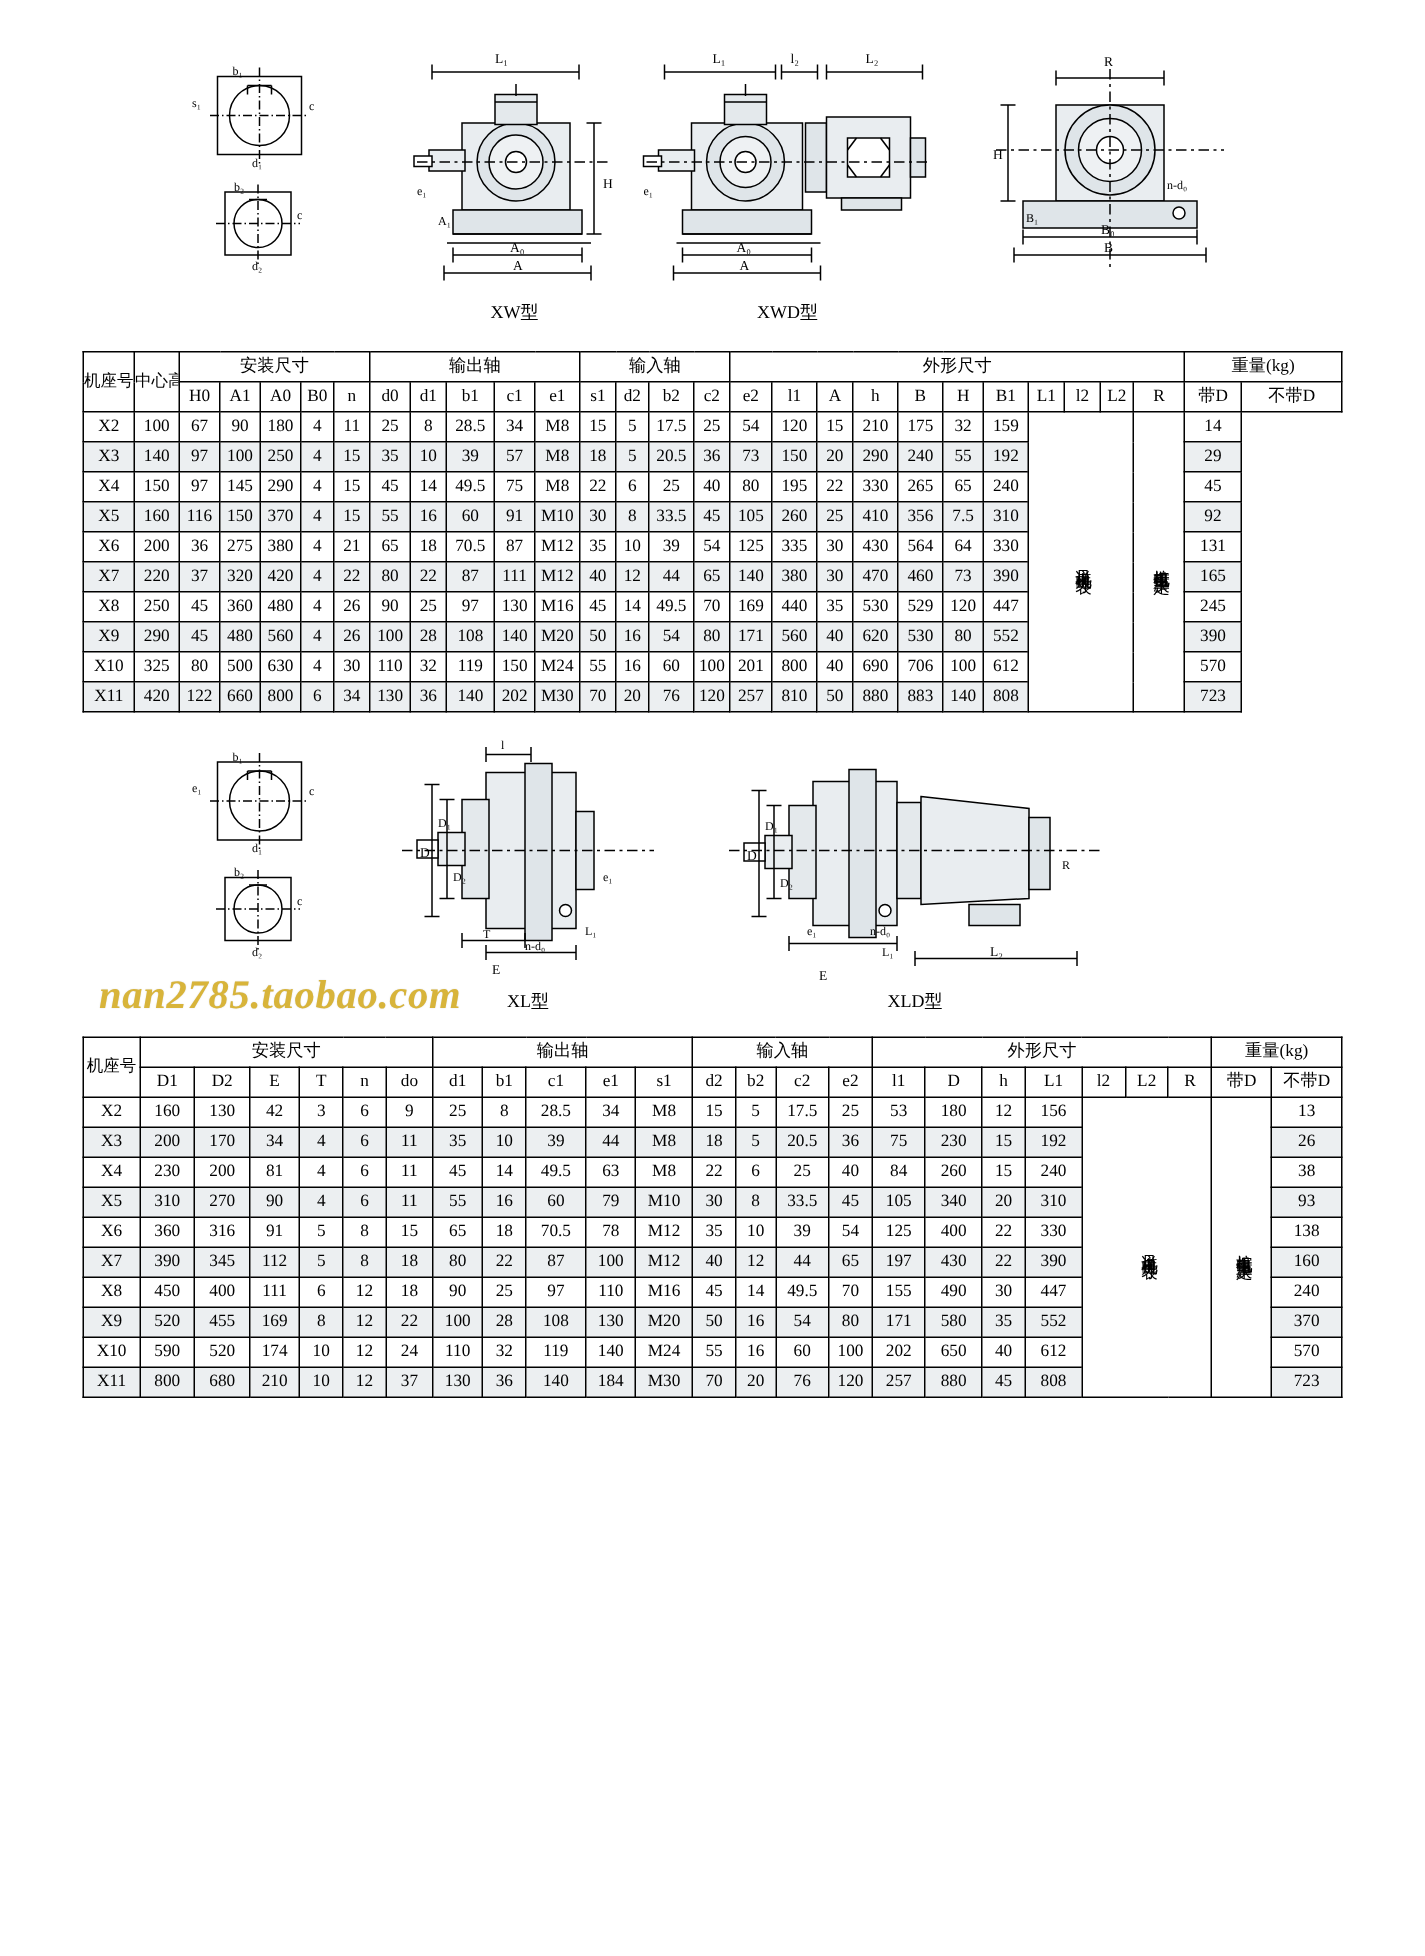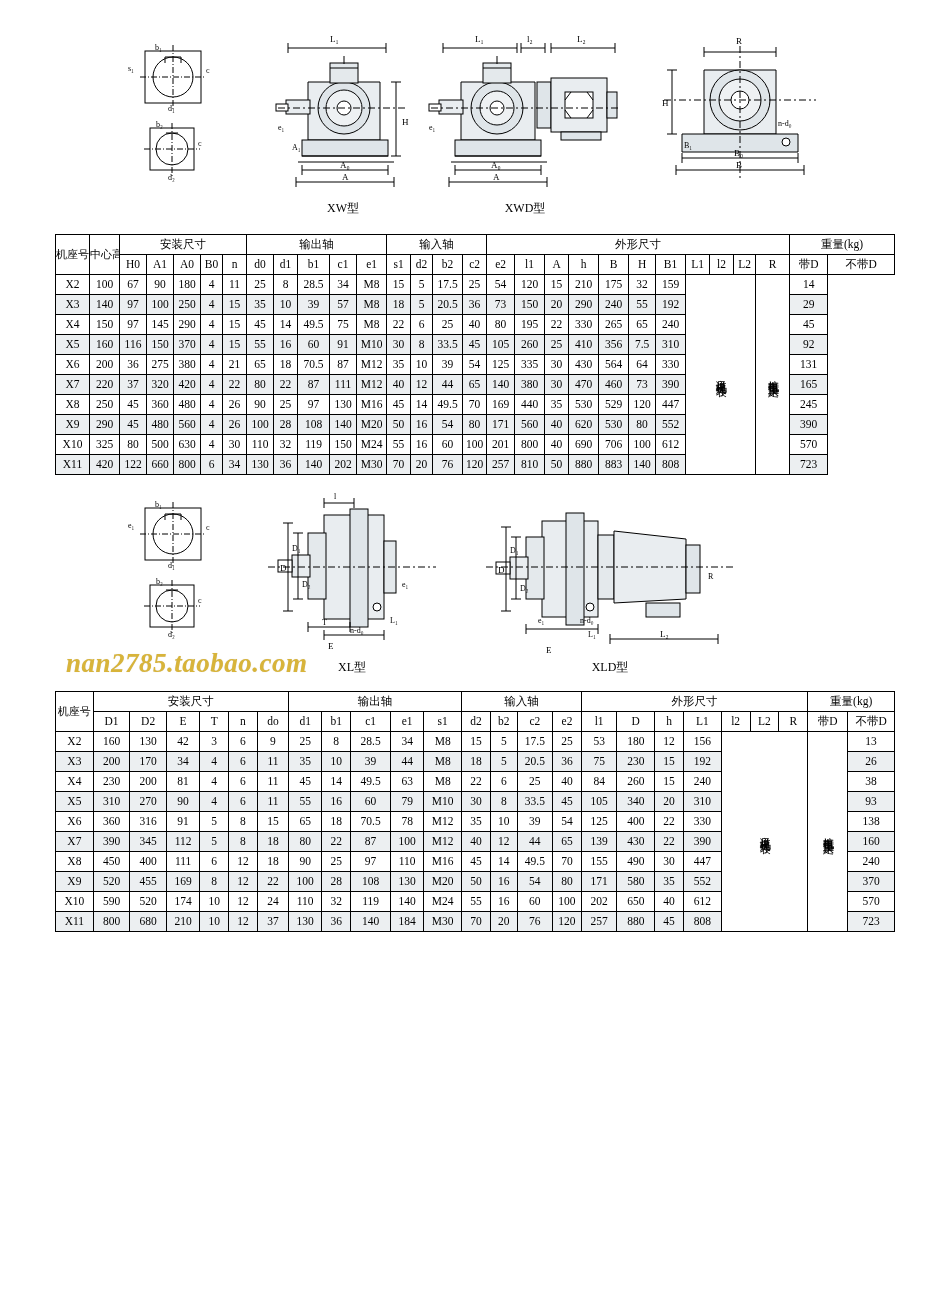--- a/index.html
+++ b/index.html
@@ -942,21 +942,21 @@
           <td>18</td>
           <td>80</td>
           <td>22</td>
           <td>87</td>
           <td>100</td>
           <td>M12</td>
           <td>40</td>
           <td>12</td>
           <td>44</td>
           <td>65</td>
-          <td>139</td>
+          <td>197</td>
           <td>430</td>
           <td>22</td>
           <td>390</td>
           <td>160</td>
         </tr>
         <tr>
           <td>X8</td>
           <td>450</td>
           <td>400</td>
           <td>111</td>

